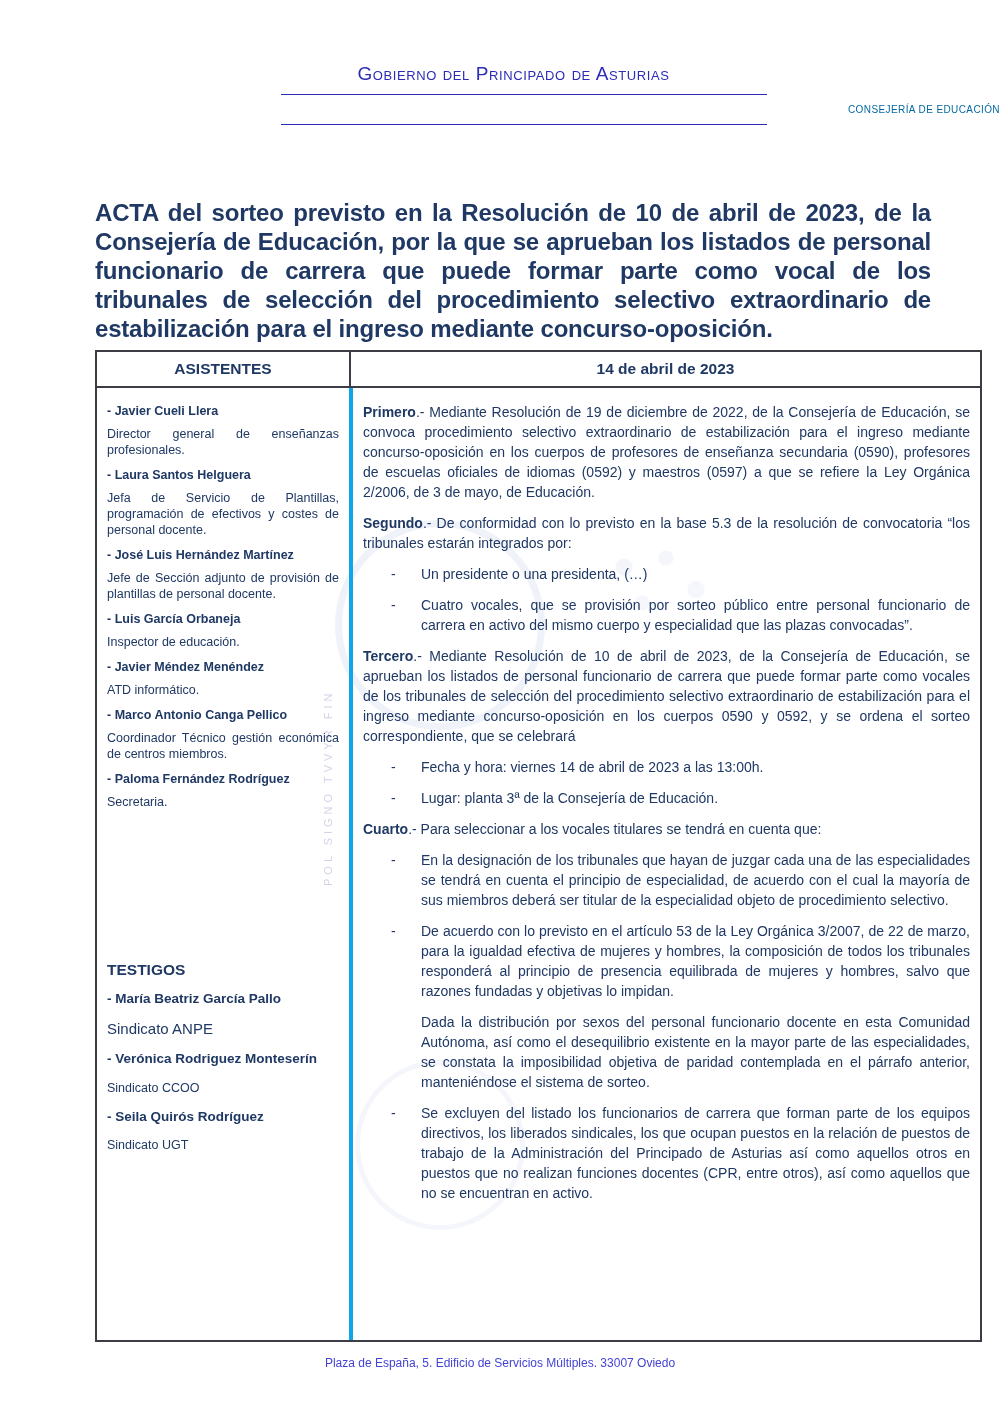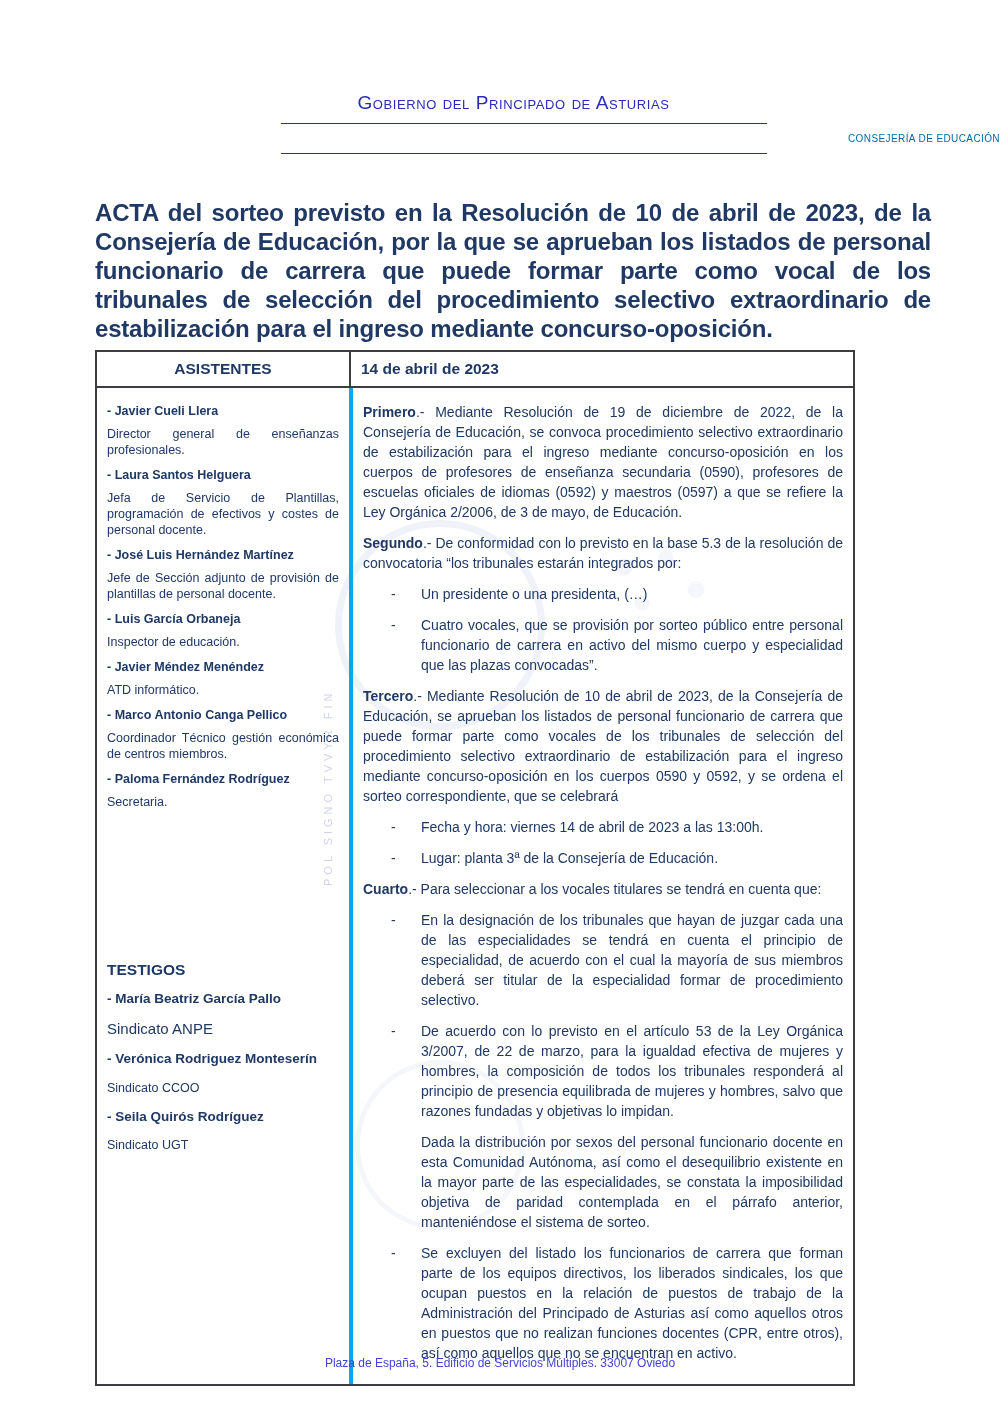--- a/index.html
+++ b/index.html
@@ -8,21 +8,21 @@
   .page {
     position: relative;
     width: 1000px;
     height: 1414px;
     margin: 0 auto;
     background: #ffffff;
     overflow: hidden;
   }
 
   
-  .letterhead { padding-top: 92px; text-align: center; color: #2b2bb8; margin-left: 27px; }
+  .letterhead { padding-top: 63px; text-align: center; color: #2b2bb8; margin-left: 27px; }
   .gov {
     font-variant: small-caps;
     font-size: 19px;
     letter-spacing: 0.6px;
     color: #2b2bb8;
   }
   .rule {
     height: 0;
     border-top: 1.6px solid #2b2bb8;
     width: 486px;
@@ -49,36 +49,36 @@
     letter-spacing: -0.2px;
     color: #1f3864;
     text-align: justify;
   }
 
   
   .acta-table {
     position: absolute;
     left: 95px;
     top: 350px;
-    width: 760px;
+    width: 887px;
     display: grid;
     grid-template-columns: 252px 1fr;
     border: 2px solid #3c3c44;
     background: transparent;
     color: #1f3864;
   }
   .th {
     border-bottom: 2px solid #3c3c44;
     font-weight: 700;
     font-size: 15.5px;
     color: #1f3864;
     padding: 8px 10px;
   }
   .th-left { text-align: center; }
-  .th-right { border-left: 2px solid #3c3c44; text-align: left; }
+  .th-right { border-left: 2px solid #3c3c44; text-align: center; }
 
   .cell { padding: 6px 10px 10px 10px; }
   .cell-left { font-size: 12.5px; line-height: 1.28; }
   .cell-right {
     border-left: 4px solid #0ea5e9;
     font-size: 14px;
     line-height: 20px;
     min-height: 952px;
     padding: 8px 10px 10px 10px;
   }
@@ -225,21 +225,21 @@
 
       <div class="bullet">
           <span class="dash">-</span>
           <span class="btext">Lugar: planta 3ª de la Consejería de Educación.</span>
         </div>
 
       <p class="para"><span class="lead">Cuarto</span><span>.- Para seleccionar a los vocales titulares se tendrá en cuenta que:</span></p>
 
       <div class="bullet">
           <span class="dash">-</span>
-          <span class="btext">En la designación de los tribunales que hayan de juzgar cada una de las especialidades se tendrá en cuenta el principio de especialidad, de acuerdo con el cual la mayoría de sus miembros deberá ser titular de la especialidad formar de procedimiento selectivo.</span>
+          <span class="btext">En la designación de los tribunales que hayan de juzgar cada una de las especialidades se tendrá en cuenta el principio de especialidad, de acuerdo con el cual la mayoría de sus miembros deberá ser titular de la especialidad objeto de procedimiento selectivo.</span>
         </div>
 
       <div class="bullet">
           <span class="dash">-</span>
           <span class="btext">De acuerdo con lo previsto en el artículo 53 de la Ley Orgánica 3/2007, de 22 de marzo, para la igualdad efectiva de mujeres y hombres, la composición de todos los tribunales responderá al principio de presencia equilibrada de mujeres y hombres, salvo que razones fundadas y objetivas lo impidan.</span>
         </div>
 
       <p class="cont">Dada la distribución por sexos del personal funcionario docente en esta Comunidad Autónoma, así como el desequilibrio existente en la mayor parte de las especialidades, se constata la imposibilidad objetiva de paridad contemplada en el párrafo anterior, manteniéndose el sistema de sorteo.</p>
 
       <div class="bullet">

